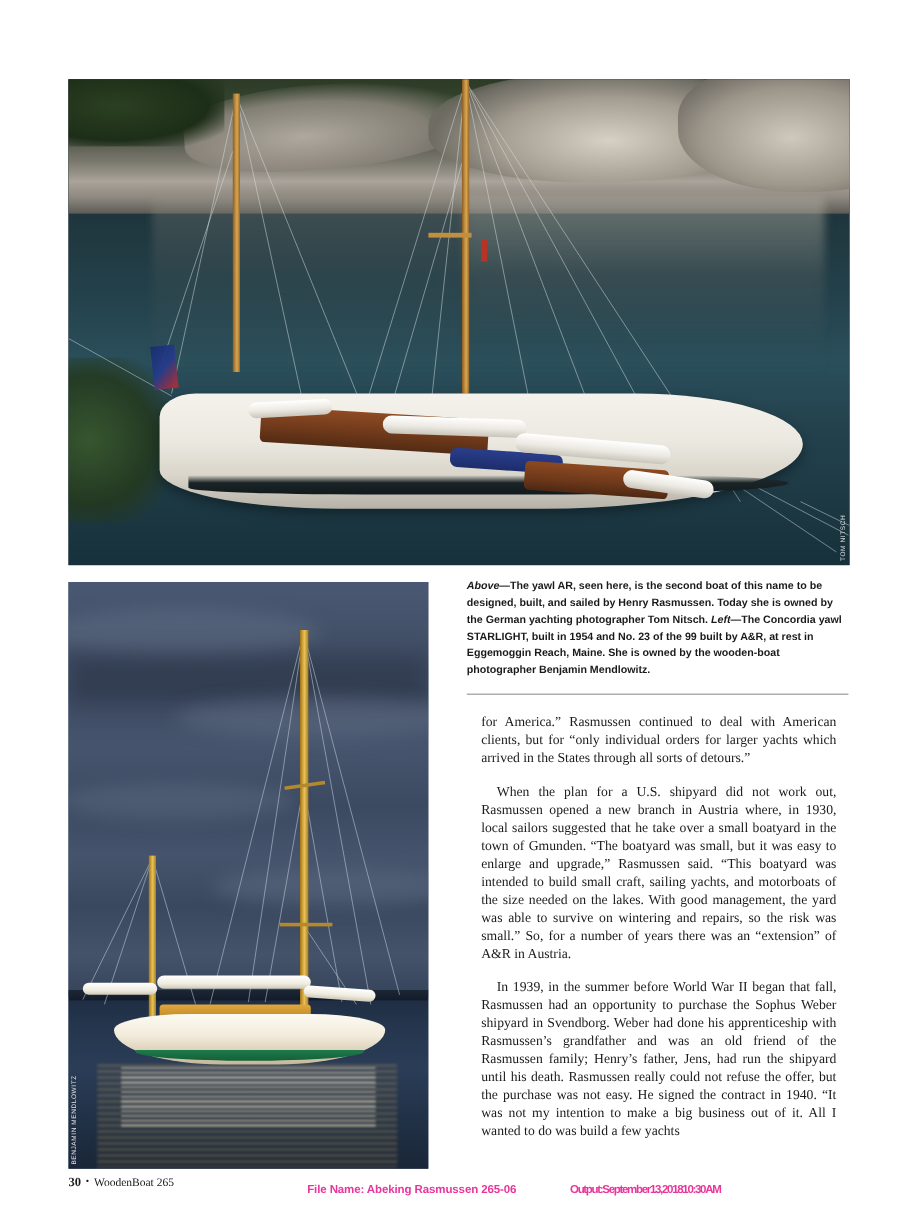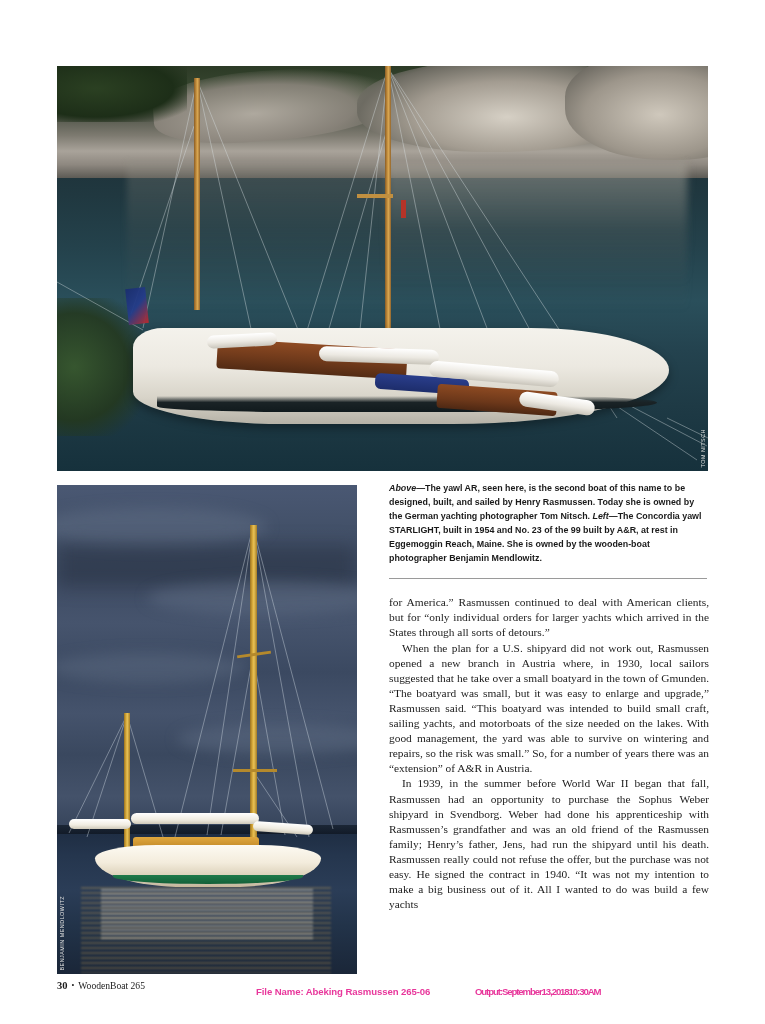--- a/index.html
+++ b/index.html
@@ -341,21 +341,21 @@
   .body-col {
     margin-top: 16px;
     font-family: "Liberation Serif", serif;
     font-size: 11.4px;
     line-height: 15.1px;
     color: #1b1b1b;
     text-align: justify;
     text-justify: inter-word;
     hyphens: manual;
   }
-  .body-col p { margin: 0; }
+  .body-col p { margin: 12px; }
   .body-col p.indent { text-indent: 13px; }
 
   
   .footer {
     position: absolute;
     left: 0;
     top: 980px;
     width: 765px;
     height: 20px;
   }

